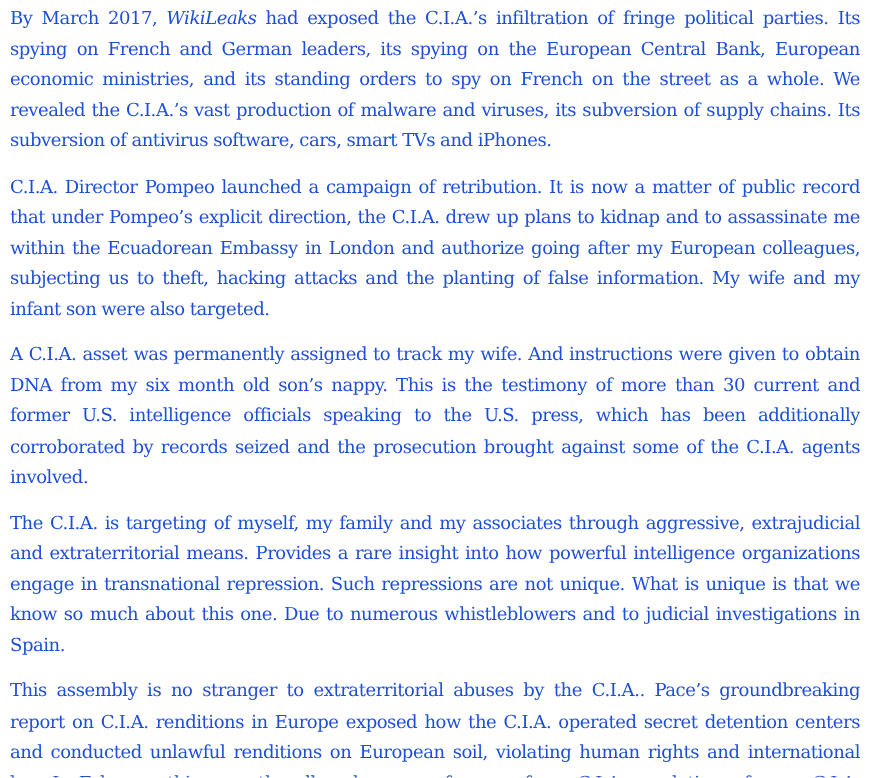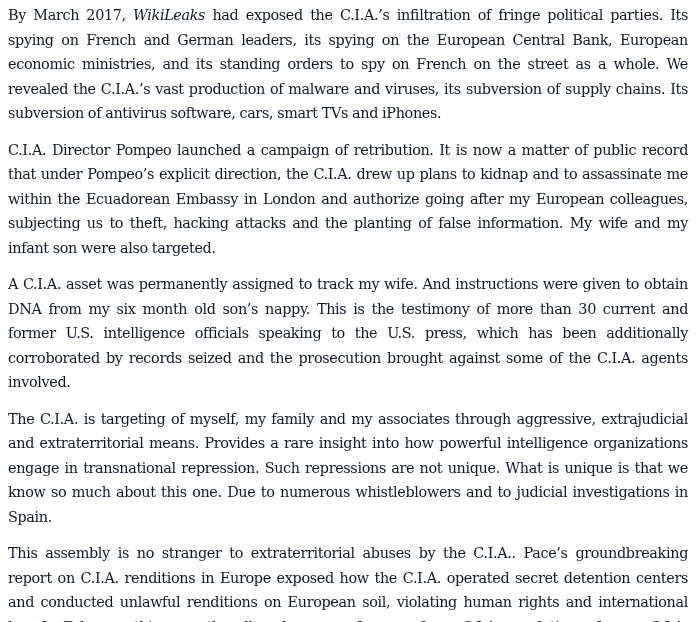--- a/index.html
+++ b/index.html
@@ -14,21 +14,21 @@
     }
     .article {
       padding: 3px 12px 0 8px;
       box-sizing: border-box;
       width: 700px;
     }
     .article p {
       font-family: "DejaVu Serif", "Liberation Serif", serif;
       font-size: 14.4px;
       line-height: 24.5px;
-      color: #0f172a;
+      color: #1d4ed8;
       text-align: justify;
       margin: 0 0 12px 0;
       letter-spacing: -0.35px;
       word-spacing: -0.2px;
     }
     .article p em {
       font-style: italic;
     }
   </style>
 </head>

